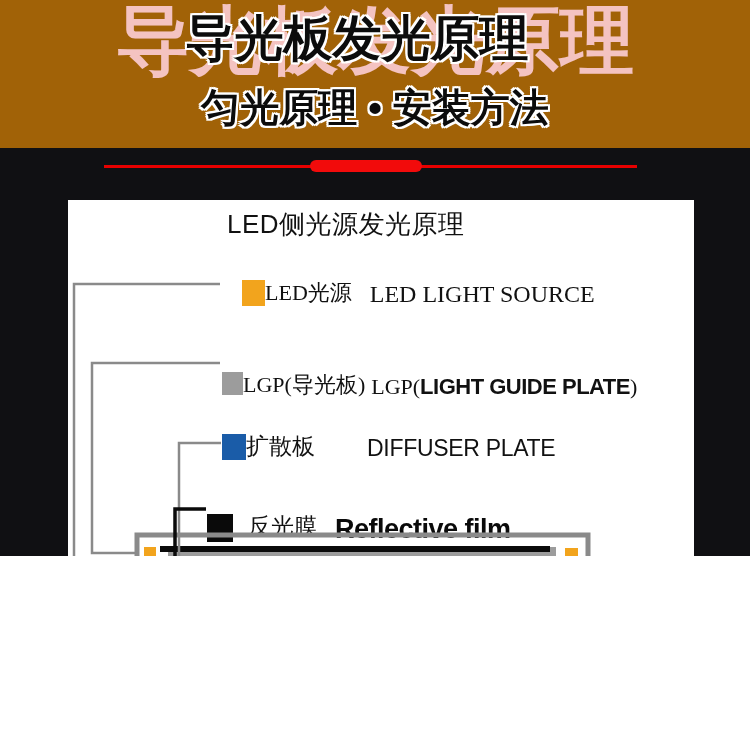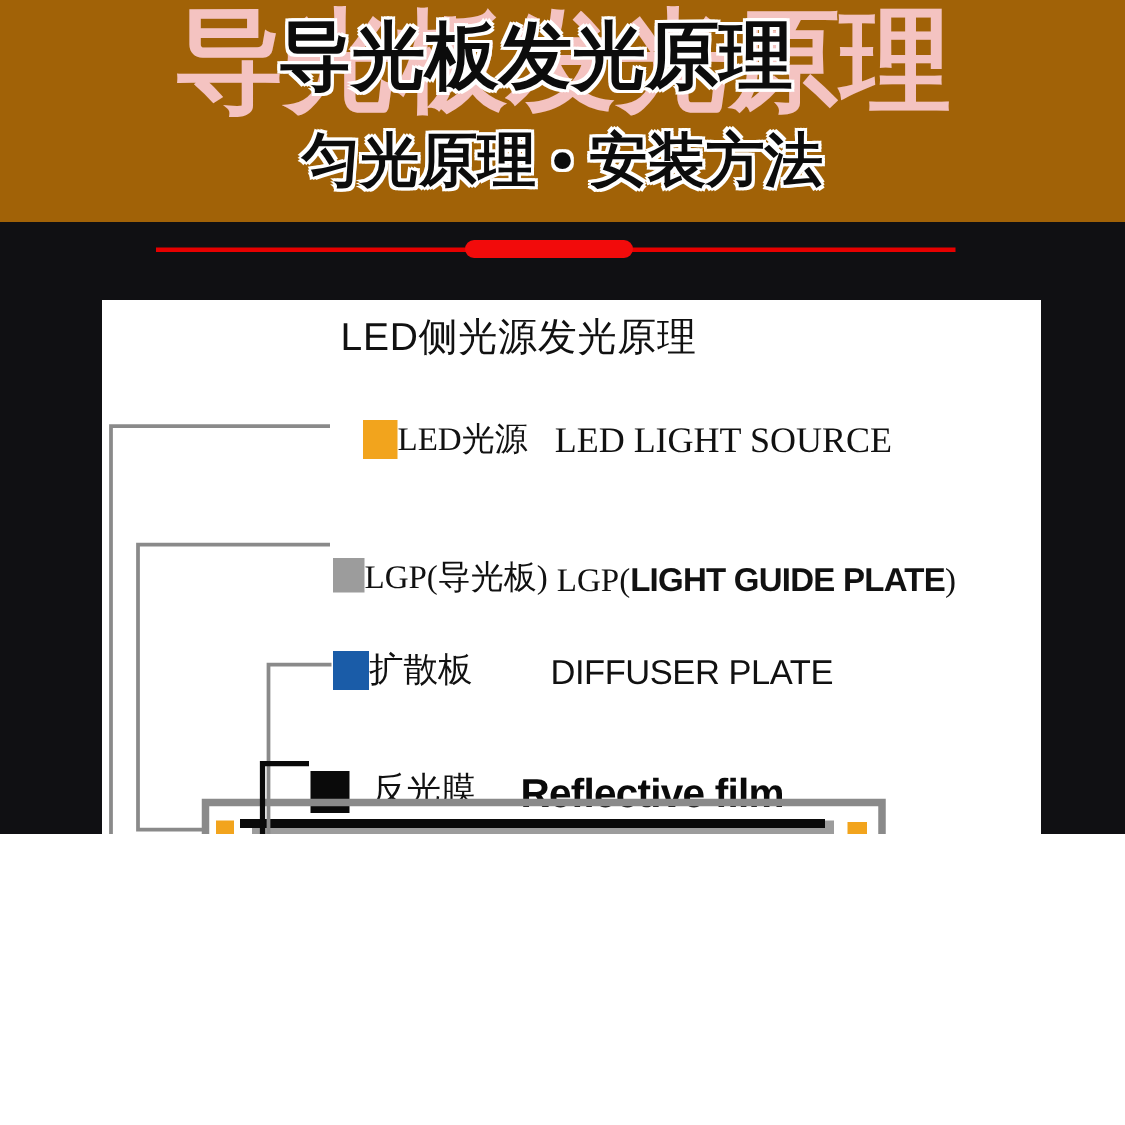--- a/index.html
+++ b/index.html
@@ -38,21 +38,21 @@
   .sw-film{width:26px;height:28px;background:var(--film-black);}
   .t-serif{font-family:"Liberation Serif","DejaVu Serif",serif;}
   .legend-cn-1{font-size:22px;color:#111;margin-bottom:-2px;}
   .legend-en-1{font-size:24px;color:#111;margin-left:18px;margin-bottom:-2px;}
   .legend-cn-2{font-size:22px;color:#111;margin-bottom:-5px;}
   .legend-en-2{font-size:22px;color:#111;margin-left:6px;margin-bottom:-5px;}
   .en-bold-inner{font-family:"Liberation Sans","DejaVu Sans",sans-serif;font-weight:bold;letter-spacing:-0.5px;}
   .legend-cn-3{font-size:23px;color:#111;font-weight:500;margin-bottom:-2px;}
   .legend-en-3{font-size:23px;color:#111;font-weight:500;margin-left:52px;margin-bottom:-2px;letter-spacing:-0.3px;}
   .legend-cn-4{font-size:23px;color:#111;margin-bottom:0;}
-  .legend-en-4{font-size:27px;color:#0a0a0a;font-weight:bold;margin-left:30px;margin-bottom:-3px;letter-spacing:-0.5px;}
+  .legend-en-4{font-size:27px;color:#0a0a0a;font-weight:bold;margin-left:18px;margin-bottom:-3px;letter-spacing:-0.5px;}
 
   
   .diagram-svg{position:absolute;left:0;top:0;width:750px;height:750px;pointer-events:none;}
 </style>
 </head>
 <body>
 
 <div id="stage">
 
   <div class="ghost-title">导光板发光原理</div>

